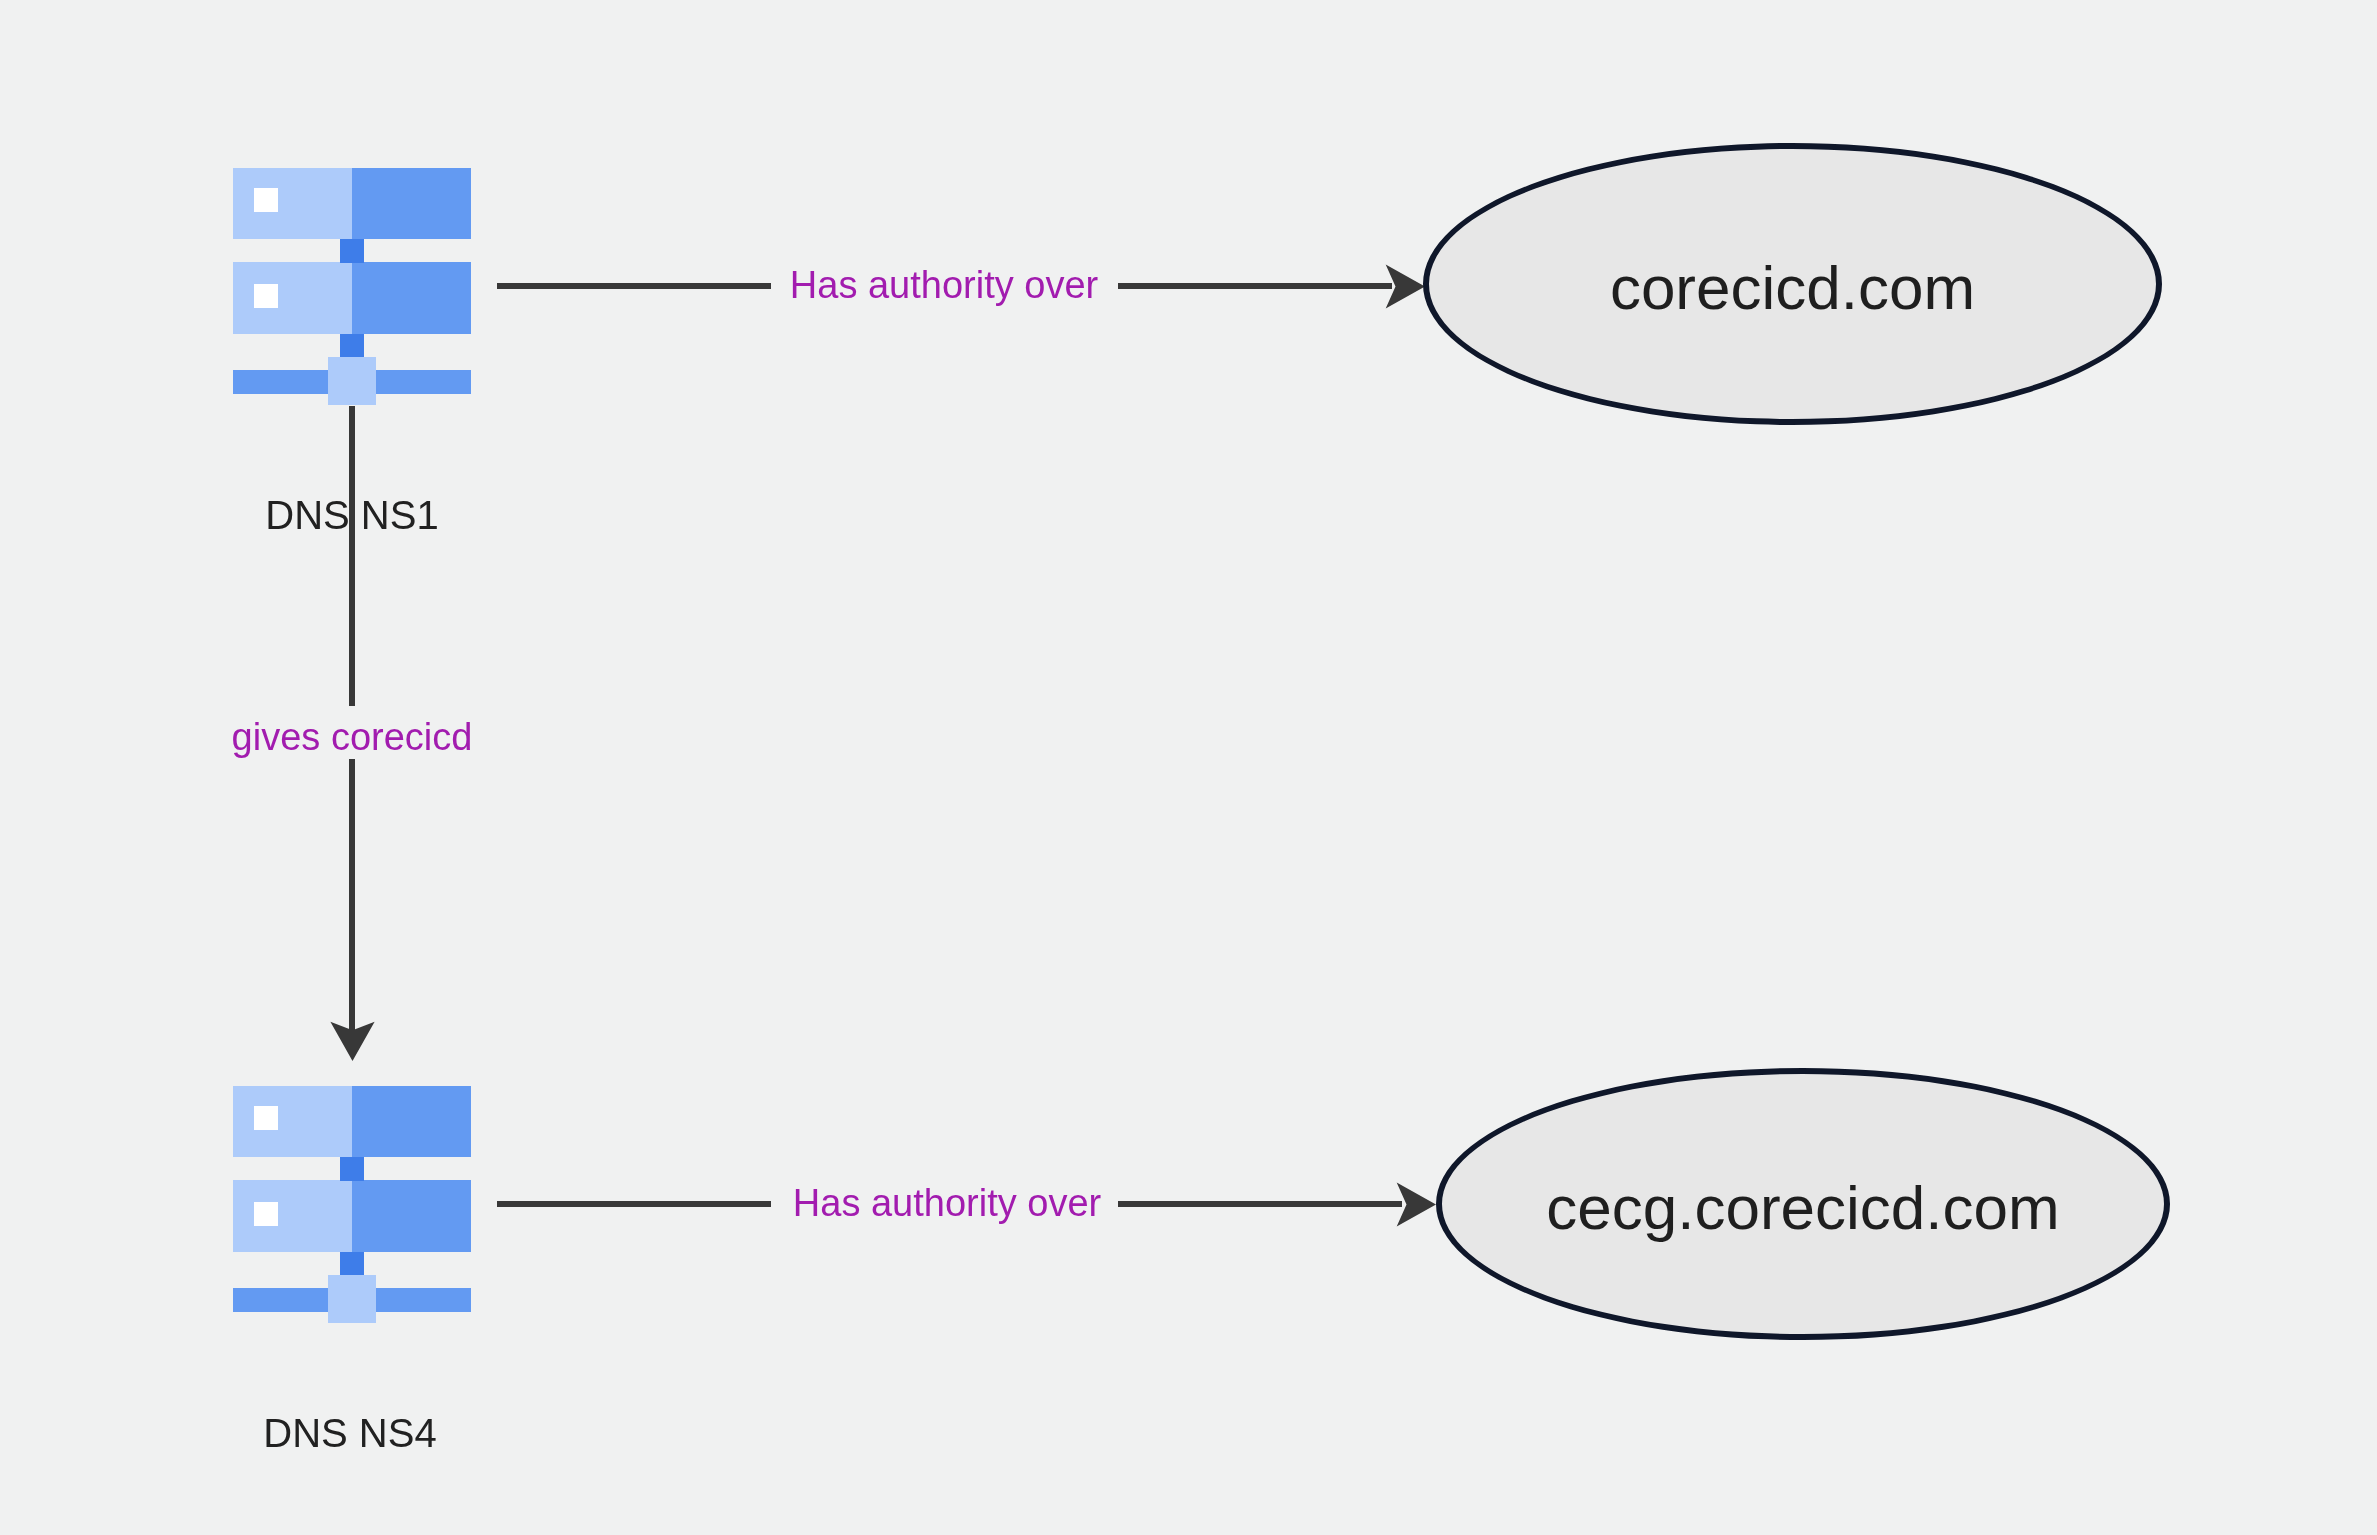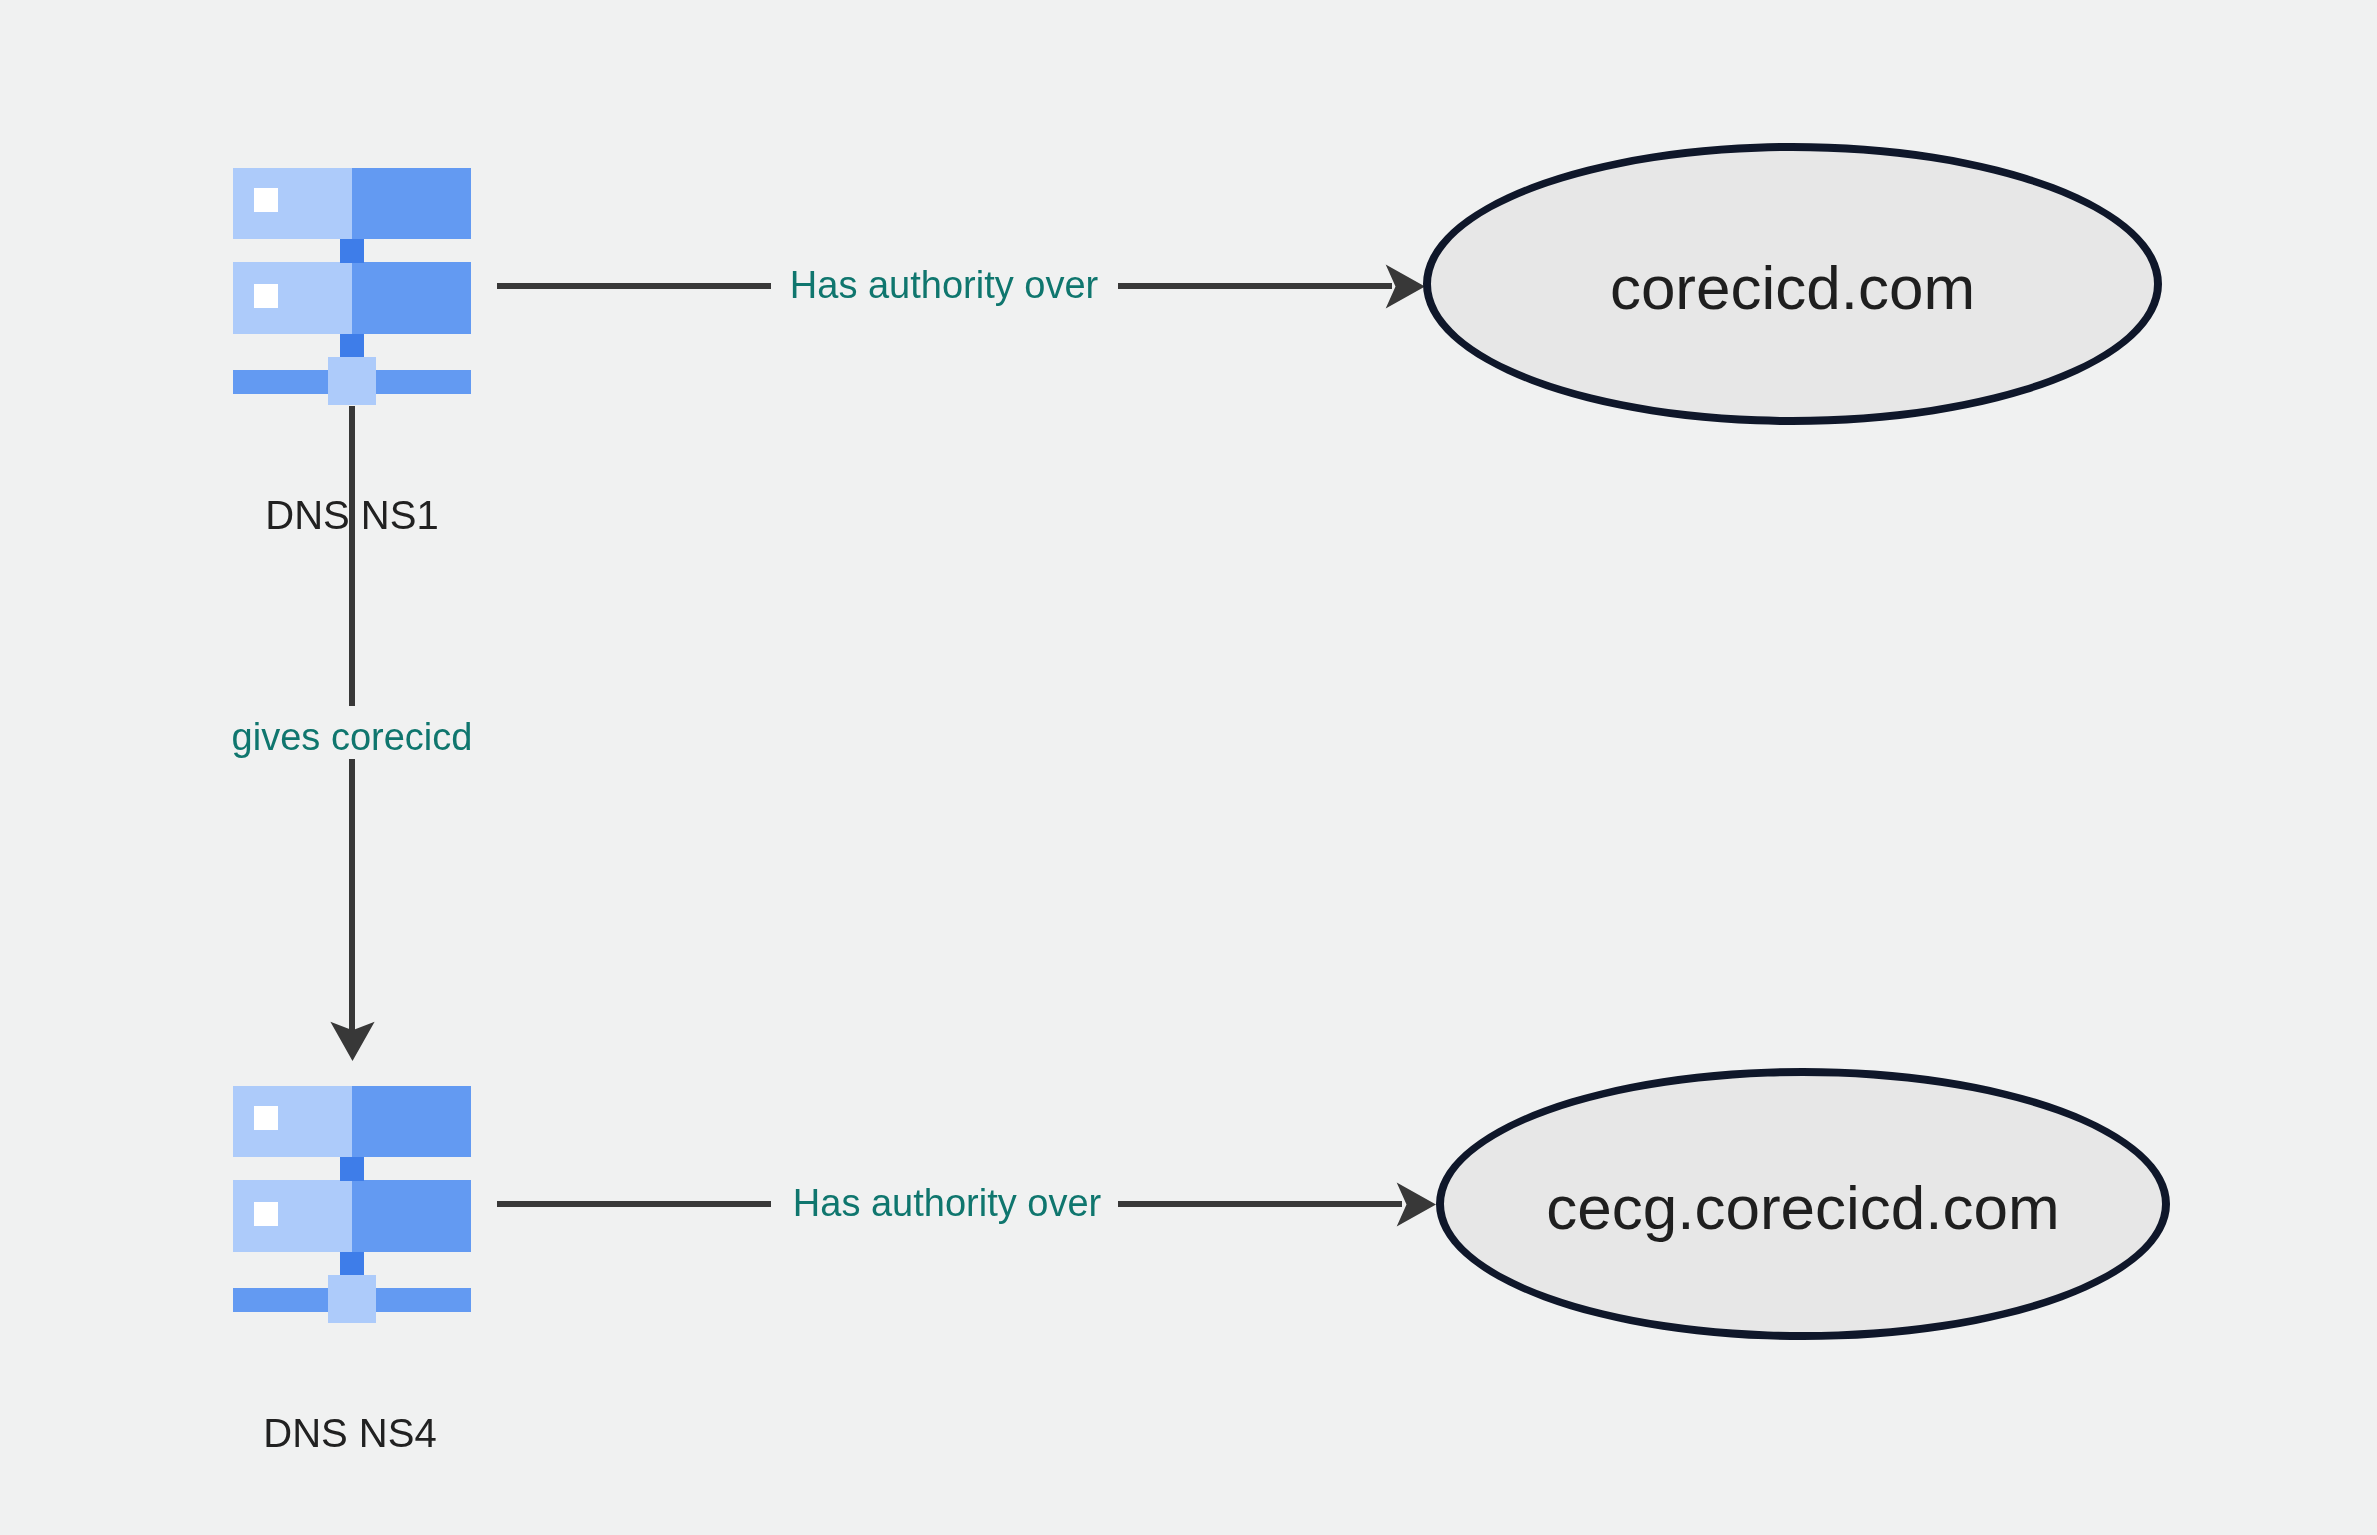--- a/index.html
+++ b/index.html
@@ -43,34 +43,34 @@
     transform: translate(-50%, -50%);
     font-size: 40px;
     color: #212121;
     white-space: nowrap;
     margin-top: 44px;
   }
   .edge-label {
     position: absolute;
     transform: translate(-50%, -52%);
     font-size: 38px;
-    color: #0f766e;
+    color: #a21caf;
     white-space: nowrap;
   }
 
   
   .edge-seg { position: absolute; background: #383838; }
   .arrowhead { position: absolute; }
   .arrowhead polygon { fill: #383838; }
 
   
   .ellipse-node {
     position: absolute;
     background: #e7e7e7;
-    border: 8px solid #0f172a;
+    border: 6px solid #0f172a;
     border-radius: 50%;
     box-sizing: border-box;
     display: flex;
     align-items: center;
     justify-content: center;
   }
   .ellipse-node .domain-label {
     font-size: 62px;
     color: #1f1f1f;
     white-space: nowrap;

